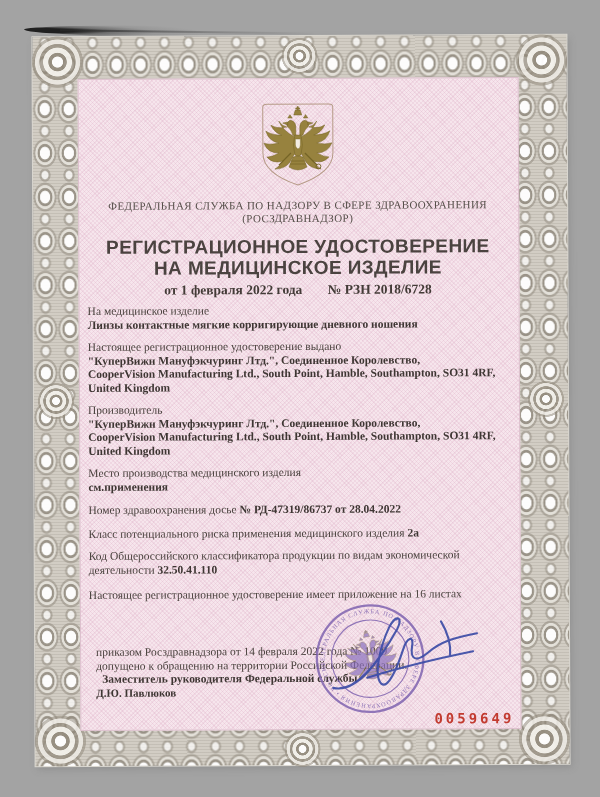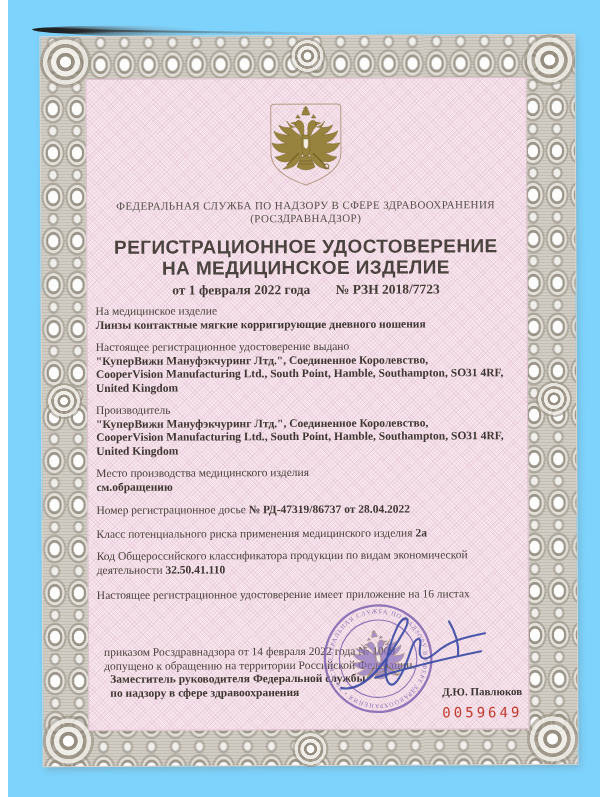--- a/index.html
+++ b/index.html
@@ -1,18 +1,18 @@
 <!DOCTYPE html>
 <html><head>
 <meta charset="utf-8">
 <style>
   html,body{margin:0;padding:0;}
   body{width:600px;height:797px;background:#ffffff;position:relative;overflow:hidden;
        font-family:"Liberation Serif", serif;}
-  .scan{position:absolute;inset:0;background:#7dd3fc;margin-left:8px;}
+  .scan{position:absolute;inset:0;background:#a3a3a3;}
 
   
   .scan-curl{position:absolute;left:24px;top:26px;width:310px;height:12px;
     background:radial-gradient(70% 100% at 4% 55%, rgba(25,25,25,.95) 0 18%, rgba(70,70,70,.55) 34%, rgba(120,120,120,.25) 55%, transparent 78%);
     border-radius:50%;transform:rotate(.9deg);}
   .scan-curl-line{position:absolute;left:60px;top:31px;width:270px;height:2px;
     background:linear-gradient(to right, rgba(40,40,40,.8), rgba(90,90,90,.4) 55%, transparent 95%);
     transform:rotate(.7deg);}
 
   
@@ -50,22 +50,22 @@
   .date-row{text-align:center;margin-top:5px;font-weight:bold;font-size:13.5px;color:#433b37;}
   .date-row .regno{display:inline-block;margin-left:22px;}
 
   .p{margin-top:9px;color:#4a423e;}
   .b{font-weight:bold;color:#3e3633;}
   .p .lbl{display:block;}
   .inline-lbl{font-weight:normal;}
 
   .footer{position:absolute;left:15px;right:6px;top:566px;font-size:11.5px;line-height:13.5px;color:#4a423e;}
   .footer .sig-row{display:flex;justify-content:space-between;align-items:flex-end;}
-  .serial{position:absolute;right:6px;bottom:9px;font-family:"DejaVu Sans Mono", monospace;
-    font-weight:normal;font-size:14px;letter-spacing:3px;color:#c23b30;}
+  .serial{position:absolute;right:6px;bottom:3px;font-family:"DejaVu Sans Mono", monospace;
+    font-weight:bold;font-size:14px;letter-spacing:3px;color:#c23b30;}
 
   .stamp{position:absolute;left:277px;top:565px;width:116px;height:116px;opacity:.82;
     transform:rotate(-10deg);pointer-events:none;}
   .signature{position:absolute;left:288px;top:556px;width:178px;height:128px;pointer-events:none;}
 
   .hidden-defs{position:absolute;width:0;height:0;overflow:hidden;}
 </style>
 </head>
 <body>
 
@@ -125,21 +125,21 @@
           <div>(РОСЗДРАВНАДЗОР)</div>
         </div>
 
         <div class="doc-title">
           <div>РЕГИСТРАЦИОННОЕ УДОСТОВЕРЕНИЕ</div>
           <div>НА МЕДИЦИНСКОЕ ИЗДЕЛИЕ</div>
         </div>
 
         <div class="date-row">
           <span>от  1 февраля 2022 года</span>
-          <span class="regno">№  РЗН 2018/7723</span>
+          <span class="regno">№  РЗН 2018/6728</span>
         </div>
 
         <div class="p" style="margin-top:8px;">
           <span class="lbl">На медицинское изделие</span>
           <span class="b">Линзы контактные мягкие корригирующие дневного ношения</span>
         </div>
 
         <div class="p">
           <span class="lbl">Настоящее регистрационное удостоверение выдано</span>
           <span class="lbl b">"КуперВижн Мануфэкчуринг Лтд.", Соединенное Королевство,</span>
@@ -149,25 +149,25 @@
 
         <div class="p">
           <span class="lbl">Производитель</span>
           <span class="lbl b">"КуперВижн Мануфэкчуринг Лтд.", Соединенное Королевство,</span>
           <span class="lbl b">CooperVision Manufacturing Ltd., South Point, Hamble, Southampton, SO31 4RF,</span>
           <span class="lbl b">United Kingdom</span>
         </div>
 
         <div class="p">
           <span class="lbl">Место производства медицинского изделия</span>
-          <span class="b">см.обращению</span>
+          <span class="b">см.применения</span>
         </div>
 
         <div class="p" style="margin-top:10px;">
-          <span class="inline-lbl">Номер регистрационное досье</span>
+          <span class="inline-lbl">Номер здравоохранения досье</span>
           <span class="b">№ РД-47319/86737 от 28.04.2022</span>
         </div>
 
         <div class="p" style="margin-top:10px;">
           <span class="inline-lbl">Класс потенциального риска применения медицинского изделия</span>
           <span class="b">2а</span>
         </div>
 
         <div class="p">
           <span class="inline-lbl">Код Общероссийского классификатора продукции по видам экономической деятельности</span>
@@ -176,21 +176,20 @@
 
         <div class="p" style="margin-top:12px;">
           <span>Настоящее регистрационное удостоверение имеет приложение на 16 листах</span>
         </div>
 
         <div class="footer">
           <div>приказом Росздравнадзора от 14 февраля 2022 года № 1009</div>
           <div>допущено к обращению на территории Российской Федерации.</div>
           <div class="b" style="margin-left:6px;">Заместитель руководителя Федеральной службы</div>
           <div class="sig-row">
-            <div class="b" style="margin-left:6px;">по надзору в сфере здравоохранения</div>
             <div class="b" style="font-size:11px;">Д.Ю. Павлюков</div>
           </div>
         </div>
 
         <div class="serial">0059649</div>
       </div>
     </div>
 
     <svg class="stamp" viewBox="0 0 120 120">
       <circle cx="60" cy="60" r="55" fill="none" stroke="#7b5fae" stroke-width="2.4"></circle>

